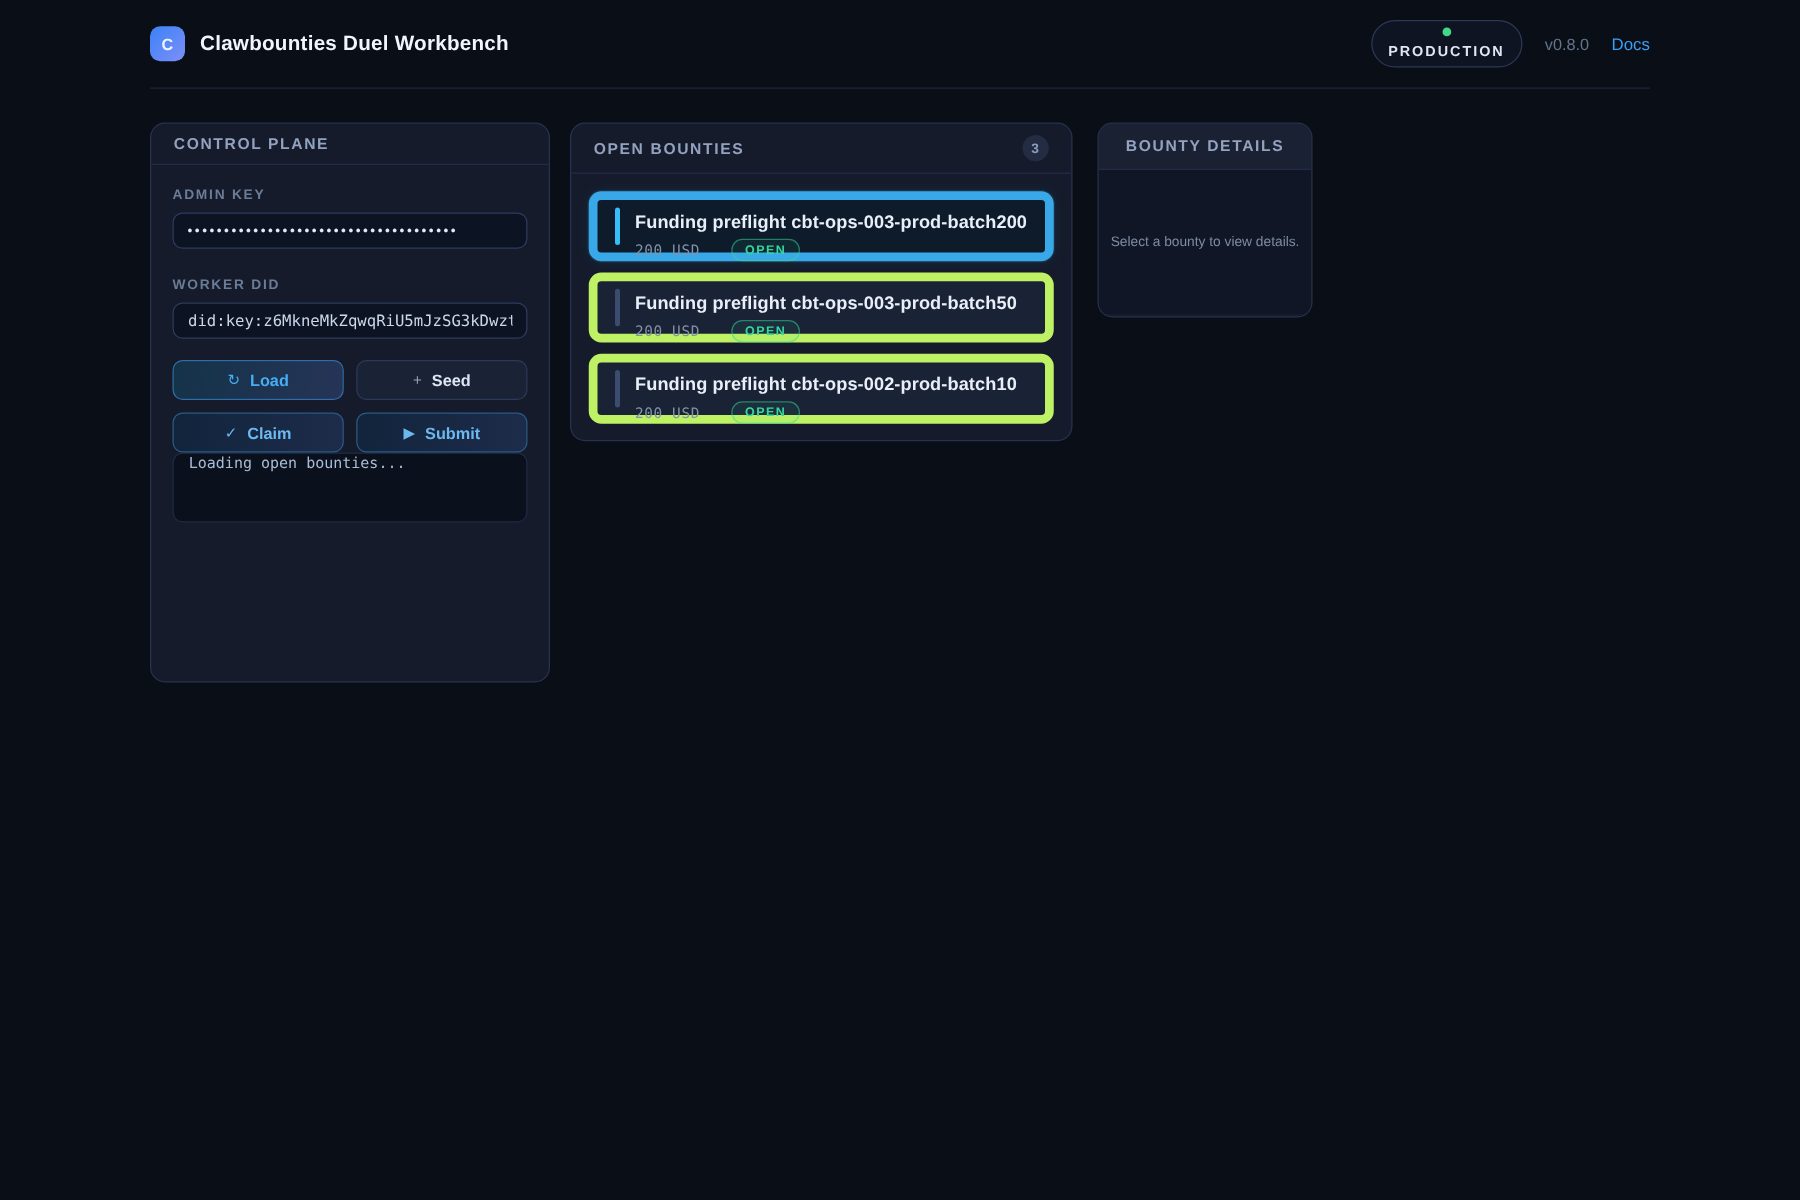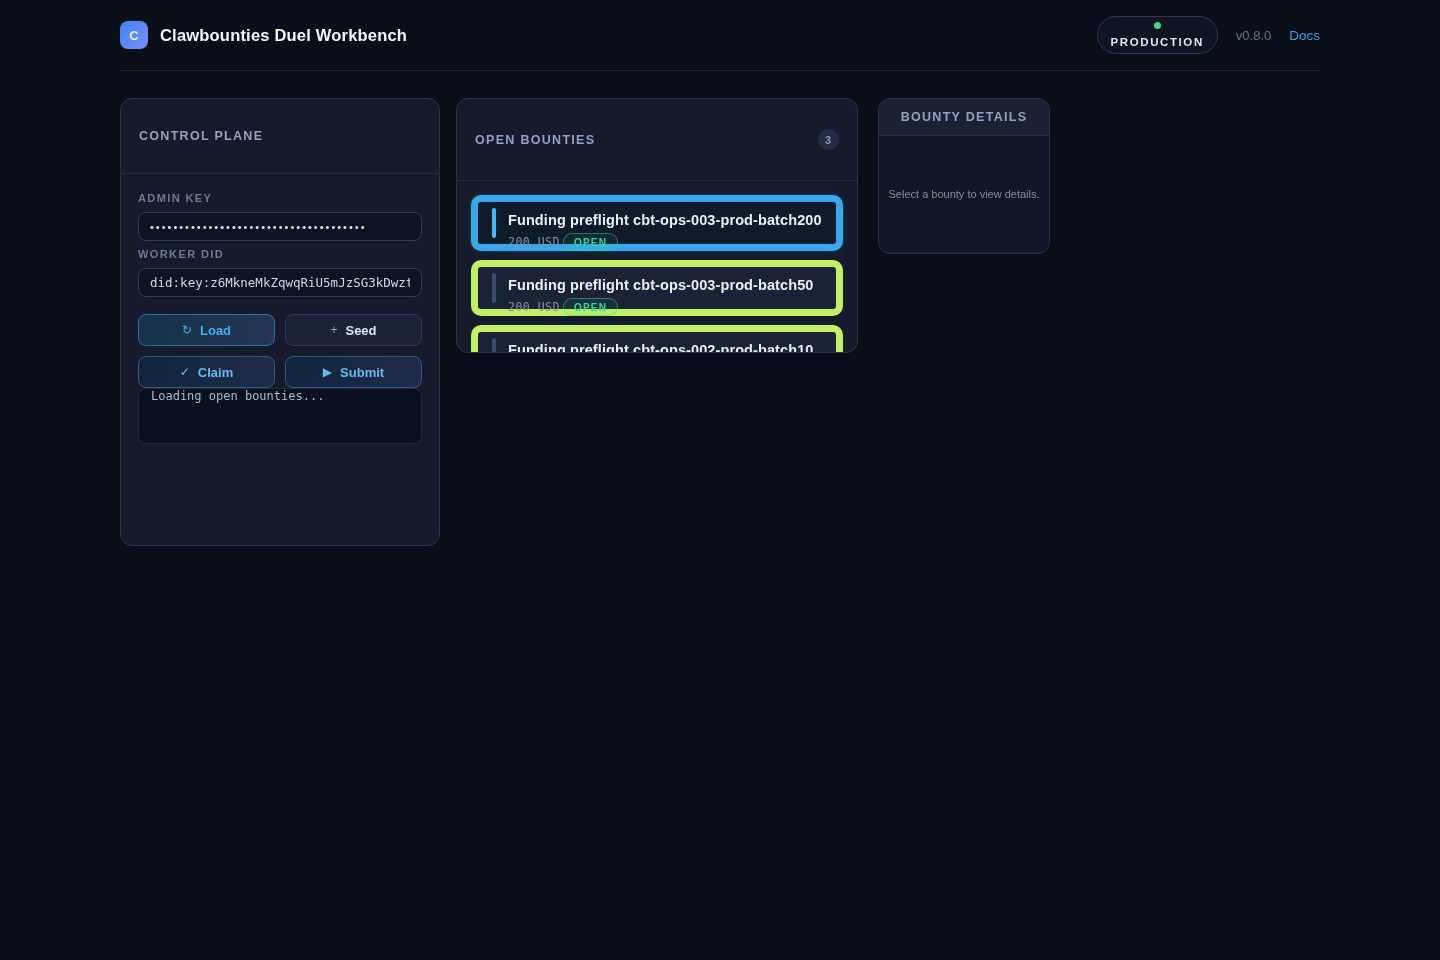--- a/index.html
+++ b/index.html
@@ -45,21 +45,21 @@
   .main { display: flex; gap: 16px; margin-top: 27px; align-items: flex-start; }
 
   .panel {
     background: #151b2b;
     border: 1px solid #28324e;
     border-radius: 12px;
     overflow: hidden;
   }
   .panel-header {
     display: flex; align-items: center; justify-content: space-between;
-    padding: 30px 18px;
+    padding: 9px 18px;
     border-bottom: 1px solid #222c46;
     font-size: 12.5px; font-weight: 700; letter-spacing: 1.3px;
     color: #92a2bf;
   }
 
   
   .control-panel { width: 320px; height: 448px; flex-shrink: 0; }
   .control-body { padding: 18px 17px; }
   .field-label {
     font-size: 11px; font-weight: 700; letter-spacing: 1.4px;
@@ -72,21 +72,21 @@
     border-radius: 8px;
     padding: 0 11px;
     color: #dfe7f2;
     outline: none;
   }
   .key-input { font-size: 11px; letter-spacing: 2px; color: #e4ebf5; }
   .did-input {
     font-family: "DejaVu Sans Mono", monospace;
     font-size: 12.5px; color: #cbd8ea; letter-spacing: 0;
   }
-  .mt17 { margin-top: 7px; }
+  .mt17 { margin-top: 23px; }
   .btn-grid {
     margin-top: 17px;
     display: grid; grid-template-columns: 1fr 1fr; gap: 10px;
   }
   .btn {
     height: 32px;
     border-radius: 8px;
     display: flex; align-items: center; justify-content: center; gap: 8px;
     font-family: "Liberation Sans", sans-serif;
     font-size: 13px; font-weight: 700;
@@ -146,21 +146,21 @@
     box-shadow: 0 0 0 1px rgba(56,189,248,.12), 0 0 12px rgba(56,189,248,.08);
   }
   .accent-bar {
     position: absolute; left: 14px; top: 50%;
     transform: translateY(-50%);
     width: 4px; height: 30px; border-radius: 2px;
     background: #3c4c6e;
   }
   .bounty-card.selected .accent-bar { background: #38bdf8; }
   .bounty-title { font-size: 14.5px; font-weight: 600; color: #e9eff8; letter-spacing: .1px; }
-  .bounty-meta { margin-top: 5px; display: flex; align-items: center; gap: 3px; }
+  .bounty-meta { margin-top: 5px; display: flex; align-items: center; gap: 25px; }
   .bounty-amount {
     font-family: "DejaVu Sans Mono", monospace;
     font-size: 11.5px; color: #8292a8; letter-spacing: .5px;
   }
   .status-pill {
     font-size: 10px; font-weight: 700; letter-spacing: 1.2px;
     color: #36d79f;
     border: 1px solid rgba(54,215,159,.5);
     background: rgba(54,215,159,.07);
     padding: 2.5px 10px;

